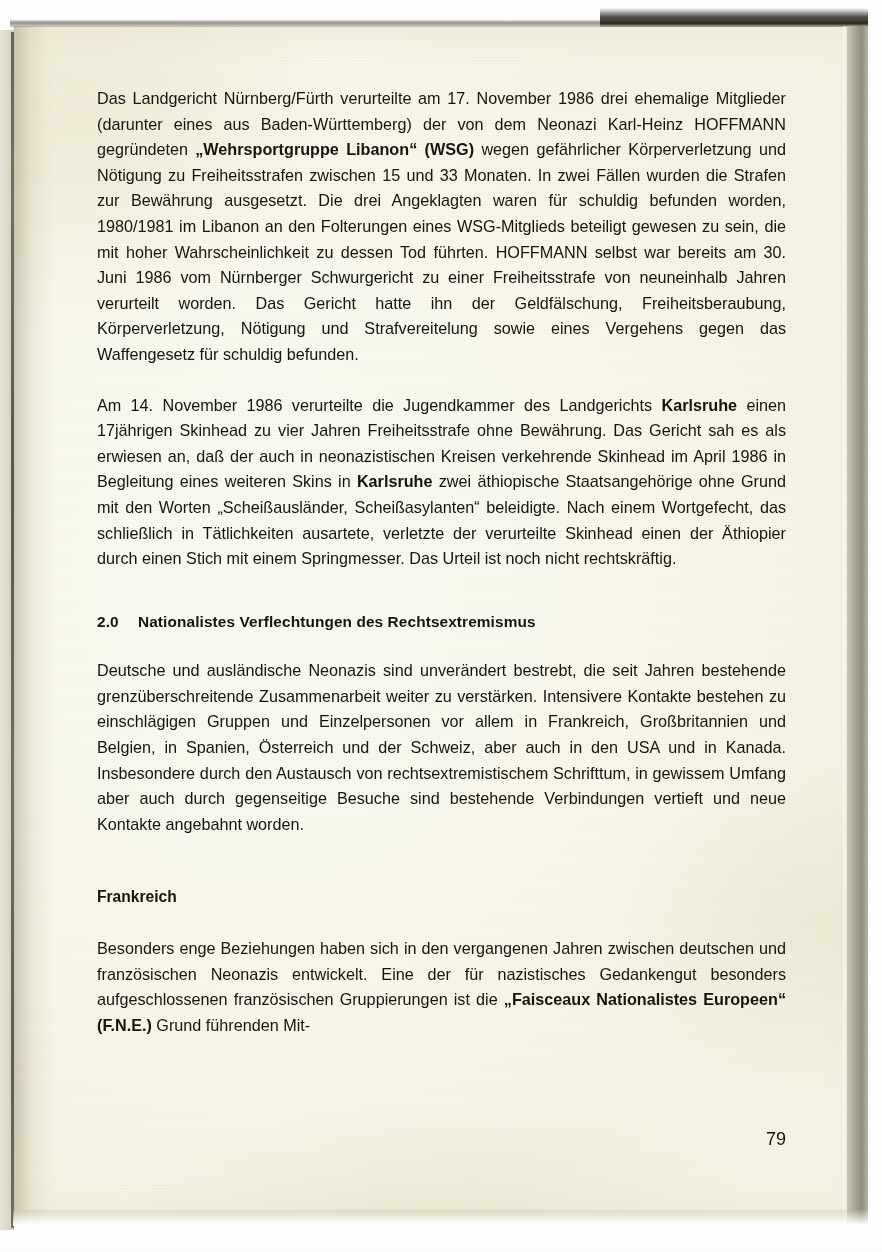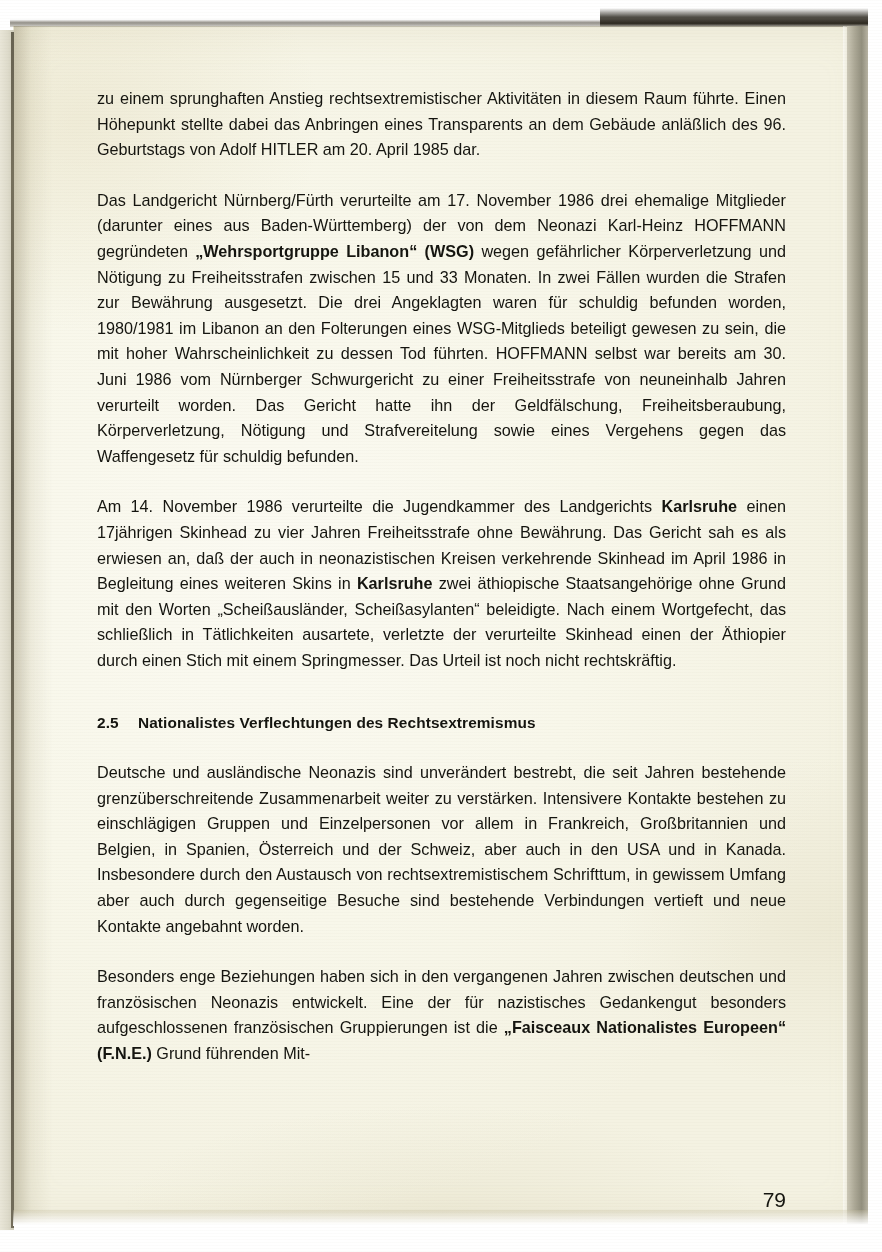--- a/index.html
+++ b/index.html
@@ -156,24 +156,24 @@
   }
 
   .gap-before-section { margin-top: 37px; }
   .gap-before-sub { margin-top: 47px; }
 
   b, strong { font-weight: bold; margin-top: 41px; }
 
   .page-number {
     position: absolute;
     left: 0;
-    top: 1188px;
+    top: 1129px;
     width: 786px;
     text-align: right;
-    font-size: 21px;
+    font-size: 18px;
     color: #14140f;
     font-family: "Liberation Sans", sans-serif;
   }
 
   
   .scan-noise {
     position: absolute;
     inset: 0;
     pointer-events: none;
     opacity: 0.05;
@@ -197,30 +197,30 @@
   <div class="edge-top"></div>
   <div class="edge-top-dark"></div>
 
   <div class="edge-right-hi"></div>
   <div class="edge-right"></div>
 
   <div class="edge-bottom"></div>
 
   <div class="text-column">
 
-    <p>zu einem sprunghaften Anstieg rechtsextremistischer Aktivitäten in diesem Raum führte. Einen Höhepunkt stellte dabei das Anbringen eines Transparents an dem Gebäude anläßlich des 96. Geburtstags von Adolf HITLER am 20. April 1985 dar.</p>
 
     <p><span>Das Landgericht Nürnberg/Fürth verurteilte am 17. November 1986 drei ehemalige Mitglieder (darunter eines aus Baden-Württemberg) der von dem Neonazi Karl-Heinz HOFFMANN gegründeten </span><b>„Wehrsportgruppe Libanon“ (WSG)</b><span> wegen gefährlicher Körperverletzung und Nötigung zu Freiheitsstrafen zwischen 15 und 33 Monaten. In zwei Fällen wurden die Strafen zur Bewährung ausgesetzt. Die drei Angeklagten waren für schuldig befunden worden, 1980/1981 im Libanon an den Folterungen eines WSG-Mitglieds beteiligt gewesen zu sein, die mit hoher Wahrscheinlichkeit zu dessen Tod führten. HOFFMANN selbst war bereits am 30. Juni 1986 vom Nürnberger Schwurgericht zu einer Freiheitsstrafe von neuneinhalb Jahren verurteilt worden. Das Gericht hatte ihn der Geldfälschung, Freiheitsberaubung, Körperverletzung, Nötigung und Strafvereitelung sowie eines Vergehens gegen das Waffengesetz für schuldig befunden.</span></p>
 
     <p><span>Am 14. November 1986 verurteilte die Jugendkammer des Landgerichts </span><b>Karlsruhe</b><span> einen 17jährigen Skinhead zu vier Jahren Freiheitsstrafe ohne Bewährung. Das Gericht sah es als erwiesen an, daß der auch in neonazistischen Kreisen verkehrende Skinhead im April 1986 in Begleitung eines weiteren Skins in </span><b>Karlsruhe</b><span> zwei äthiopische Staatsangehörige ohne Grund mit den Worten „Scheißausländer, Scheißasylanten“ beleidigte. Nach einem Wortgefecht, das schließlich in Tätlichkeiten ausartete, verletzte der verurteilte Skinhead einen der Äthiopier durch einen Stich mit einem Springmesser. Das Urteil ist noch nicht rechtskräftig.</span></p>
 
-    <h2 class="section-heading gap-before-section"><span class="num">2.5</span><span>Nationalistes Verflechtungen des Rechtsextremismus</span></h2>
+    <h2 class="section-heading gap-before-section"><span class="num">2.0</span><span>Nationalistes Verflechtungen des Rechtsextremismus</span></h2>
 
     <p>Deutsche und ausländische Neonazis sind unverändert bestrebt, die seit Jahren bestehende grenzüberschreitende Zusammenarbeit weiter zu verstärken. Intensivere Kontakte bestehen zu einschlägigen Gruppen und Einzelpersonen vor allem in Frankreich, Großbritannien und Belgien, in Spanien, Österreich und der Schweiz, aber auch in den USA und in Kanada. Insbesondere durch den Austausch von rechtsextremistischem Schrifttum, in gewissem Umfang aber auch durch gegenseitige Besuche sind bestehende Verbindungen vertieft und neue Kontakte angebahnt worden.</p>
 
+    <h3 class="sub-heading gap-before-sub">Frankreich</h3>
 
     <p><span>Besonders enge Beziehungen haben sich in den vergangenen Jahren zwischen deutschen und französischen Neonazis entwickelt. Eine der für nazistisches Gedankengut besonders aufgeschlossenen französischen Gruppierungen ist die </span><b>„Faisceaux Nationalistes Europeen“ (F.N.E.)</b><span> Grund führenden Mit-</span></p>
 
   </div>
 
   <div class="page-number">79</div>
 
   <div class="scan-noise"></div>
 
 </div>

